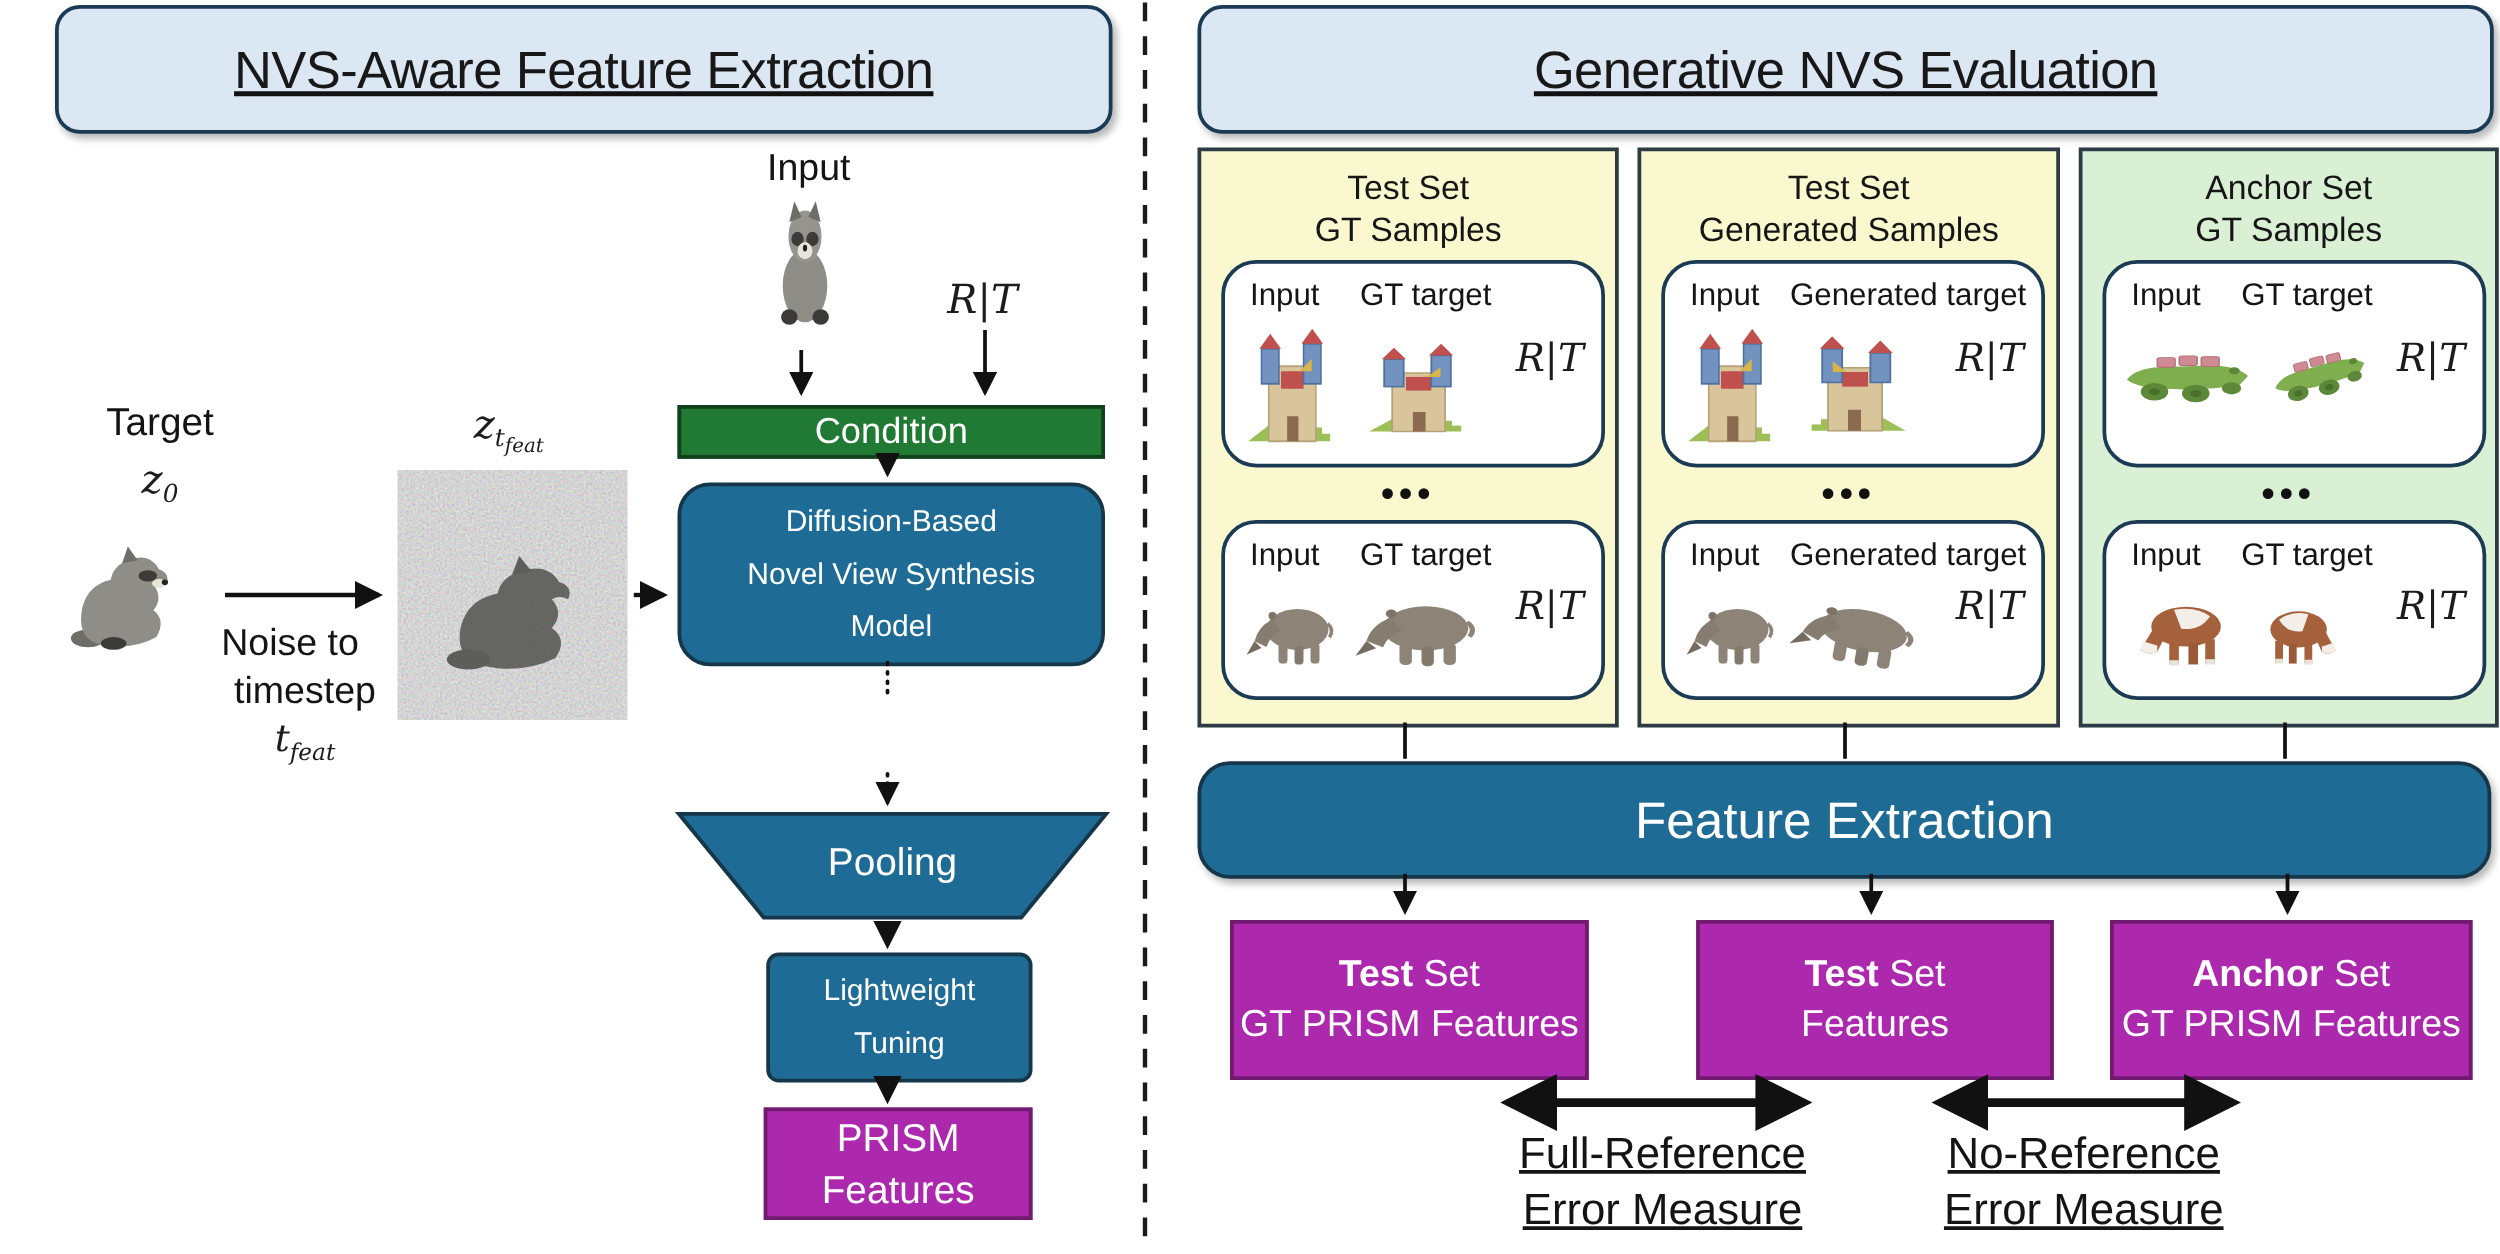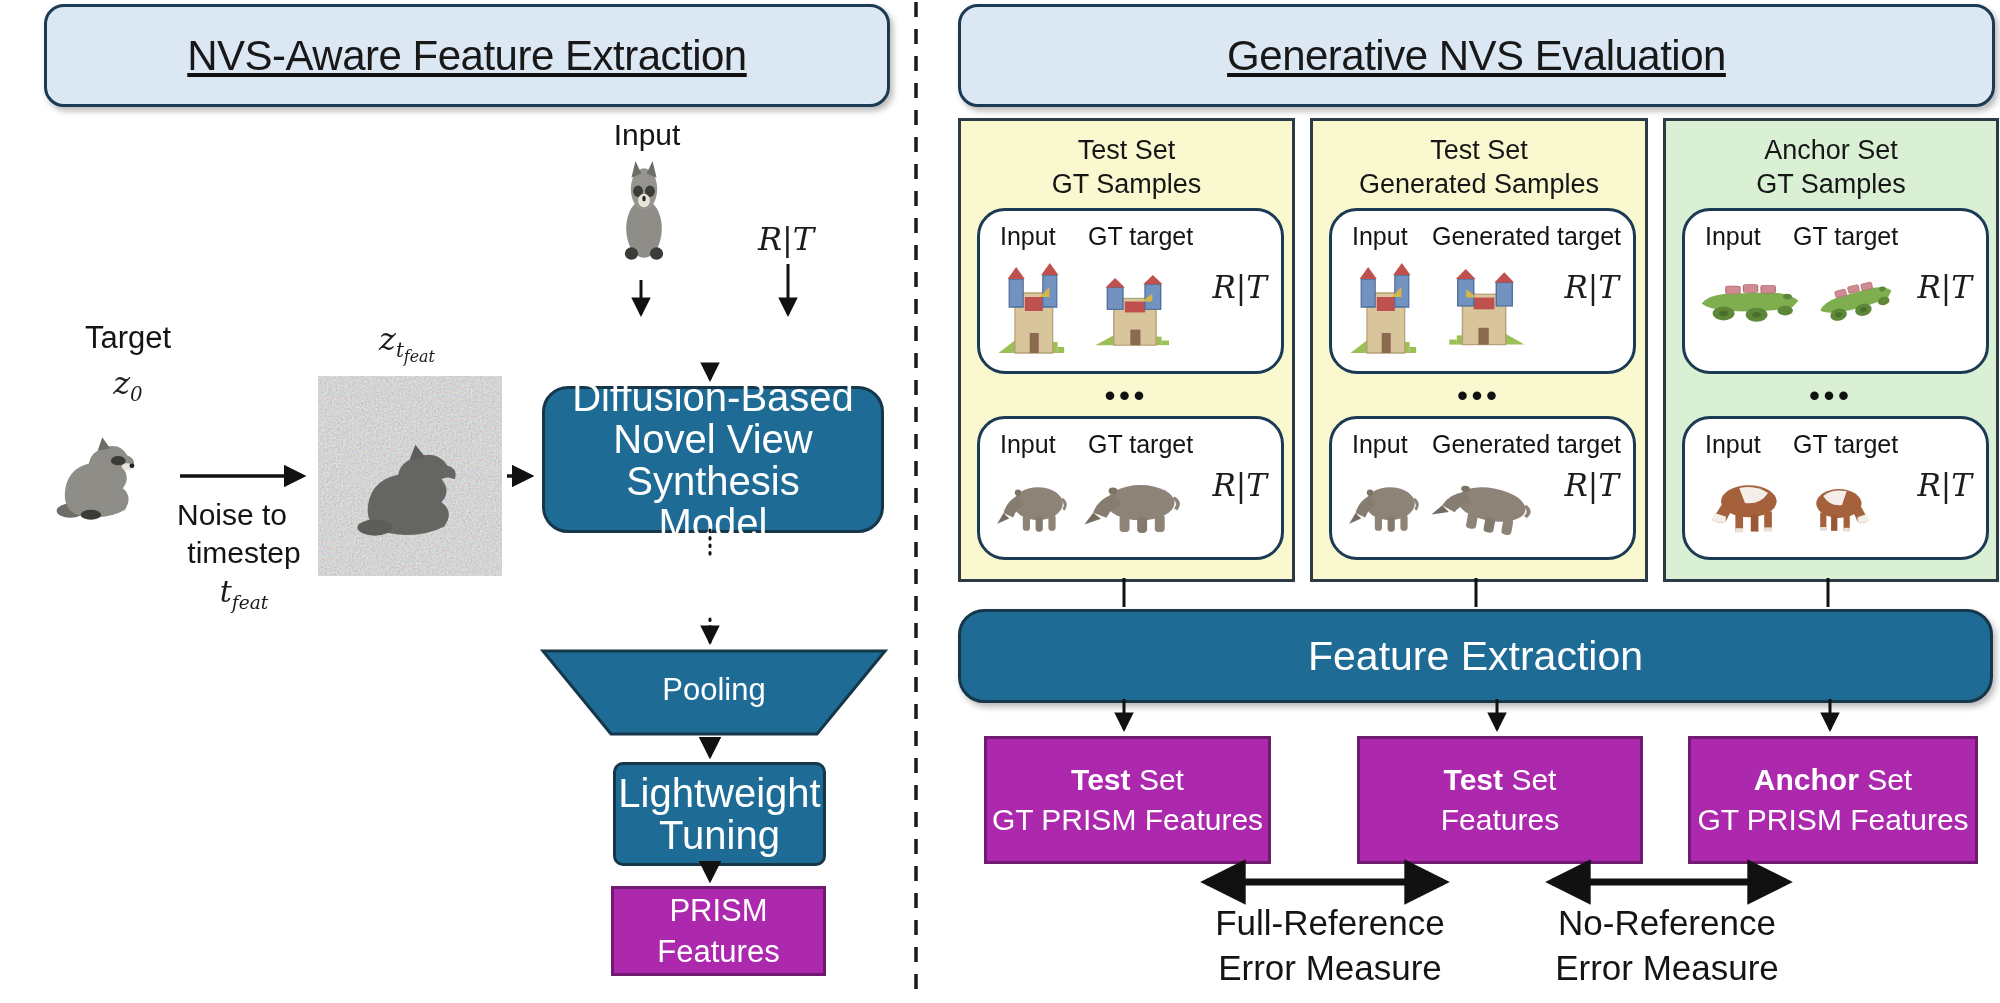--- a/index.html
+++ b/index.html
@@ -12,36 +12,36 @@
             box-shadow:3px 4px 6px rgba(0,0,0,.28);text-decoration:underline;}
   .titlebox .t{font-size:42px;color:#181818;letter-spacing:-.5px;}
   .lbl{position:absolute;text-align:center;font-size:30px;color:#141414;}
   .math{font-family:"DejaVu Serif",serif;font-style:italic;color:#1c1c1c;}
   .math sub{font-size:62%;font-style:italic;text-align:center;}
   .math sub sub{font-size:80%;}
   .flowbox{position:absolute;display:flex;flex-direction:column;align-items:center;
            justify-content:center;text-align:center;color:#fff;}
   .condition{background:var(--green);border:3px solid var(--green-border);font-size:29px;}
   .tealbox{background:var(--teal);border:3px solid var(--teal-border);border-radius:26px;
-           font-size:40px;line-height:42px;}
+           font-size:24px;line-height:42px;}
   .magbox{background:var(--magenta);border:3px solid var(--magenta-border);
           font-size:31px;line-height:41px;}
   .panel{position:absolute;top:118px;height:458px;border:3px solid var(--panel-border);}
   .ptitle{position:absolute;top:12px;left:0;width:100%;text-align:center;
           font-size:27px;line-height:34px;color:#161616;}
   .card{position:absolute;left:16px;width:301px;background:#fff;
         border:3px solid var(--border-navy);border-radius:28px;}
   .clabel{position:absolute;top:11px;font-size:25px;color:#141414;}
   .rt{position:absolute;right:14px;top:58px;font-size:31px;}
   .rt2{position:absolute;right:14px;top:48px;font-size:31px;}
   .dots{position:absolute;left:0;width:100%;top:258px;text-align:center;
         font-size:30px;font-weight:bold;letter-spacing:4px;color:#111;}
   .obj{position:absolute;}
   .measure{position:absolute;top:900px;width:320px;text-align:center;
-           font-size:35px;line-height:45px;color:#141414;}
+           font-size:35px;line-height:45px;color:#141414;text-decoration:underline;}
   .fe{font-size:41px;}
   .rbox{top:736px;height:122px;font-size:30px;line-height:40px;}
   .noisewrap{position:absolute;left:318px;top:376px;width:184px;height:200px;}
 </style>
 </head>
 <body>
 
 <div id="stage">
 
   <svg width="0" height="0" style="position:absolute">
@@ -152,20 +152,23 @@
       </defs>
       <rect width="184" height="200" filter="url(#noiseF)"></rect>
       <g transform="translate(22,55) scale(1.45,1.15)" opacity="0.82">
         <path d="M30,88 Q16,82 20,60 Q24,42 40,38 Q42,26 54,22 Q68,17 74,30 Q82,33 79,42 Q74,39 70,42 Q77,52 70,62 Q79,70 72,83 Q58,92 40,90 Z" fill="#4e4e4a"></path>
         <polygon points="48,25 52,12 59,23" fill="#444440"></polygon>
         <ellipse cx="24" cy="84" rx="12" ry="7" fill="#444440"></ellipse>
       </g>
     </svg>
   </div>
 
+  <div class="flowbox condition" style="left:542px;top:324px;width:336px;height:37px">
+    <span>Condition</span>
+  </div>
 
   <div class="flowbox tealbox" style="left:542px;top:386px;width:336px;height:141px">
     <div>Diffusion-Based</div>
     <div>Novel View Synthesis</div>
     <div>Model</div>
   </div>
 
 
   <svg class="abs" style="left:540px;top:649px" width="348" height="88">
     <polygon points="3,2 345,2 277,85 71,85" fill="var(--teal)" stroke="var(--teal-border)" stroke-width="3"></polygon>

